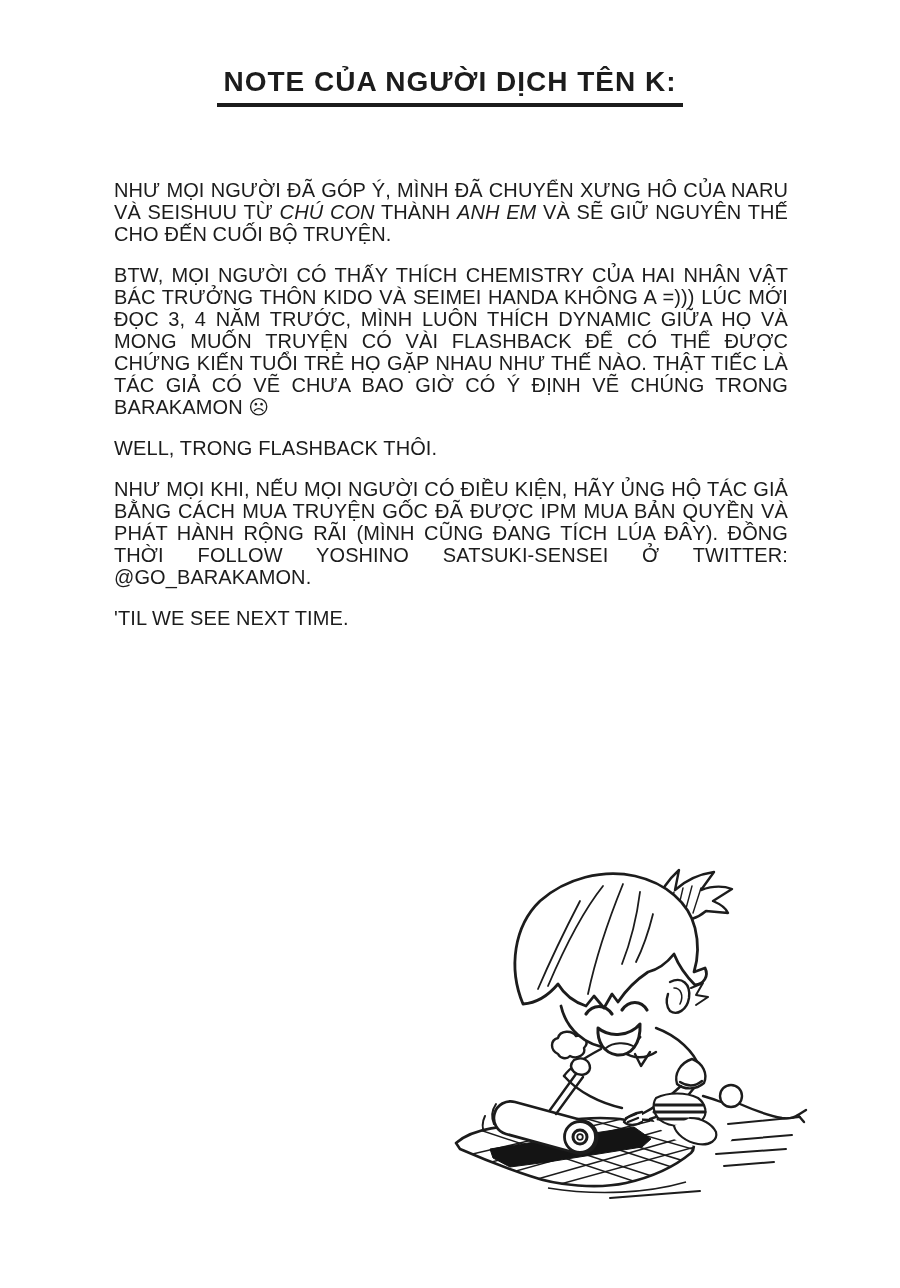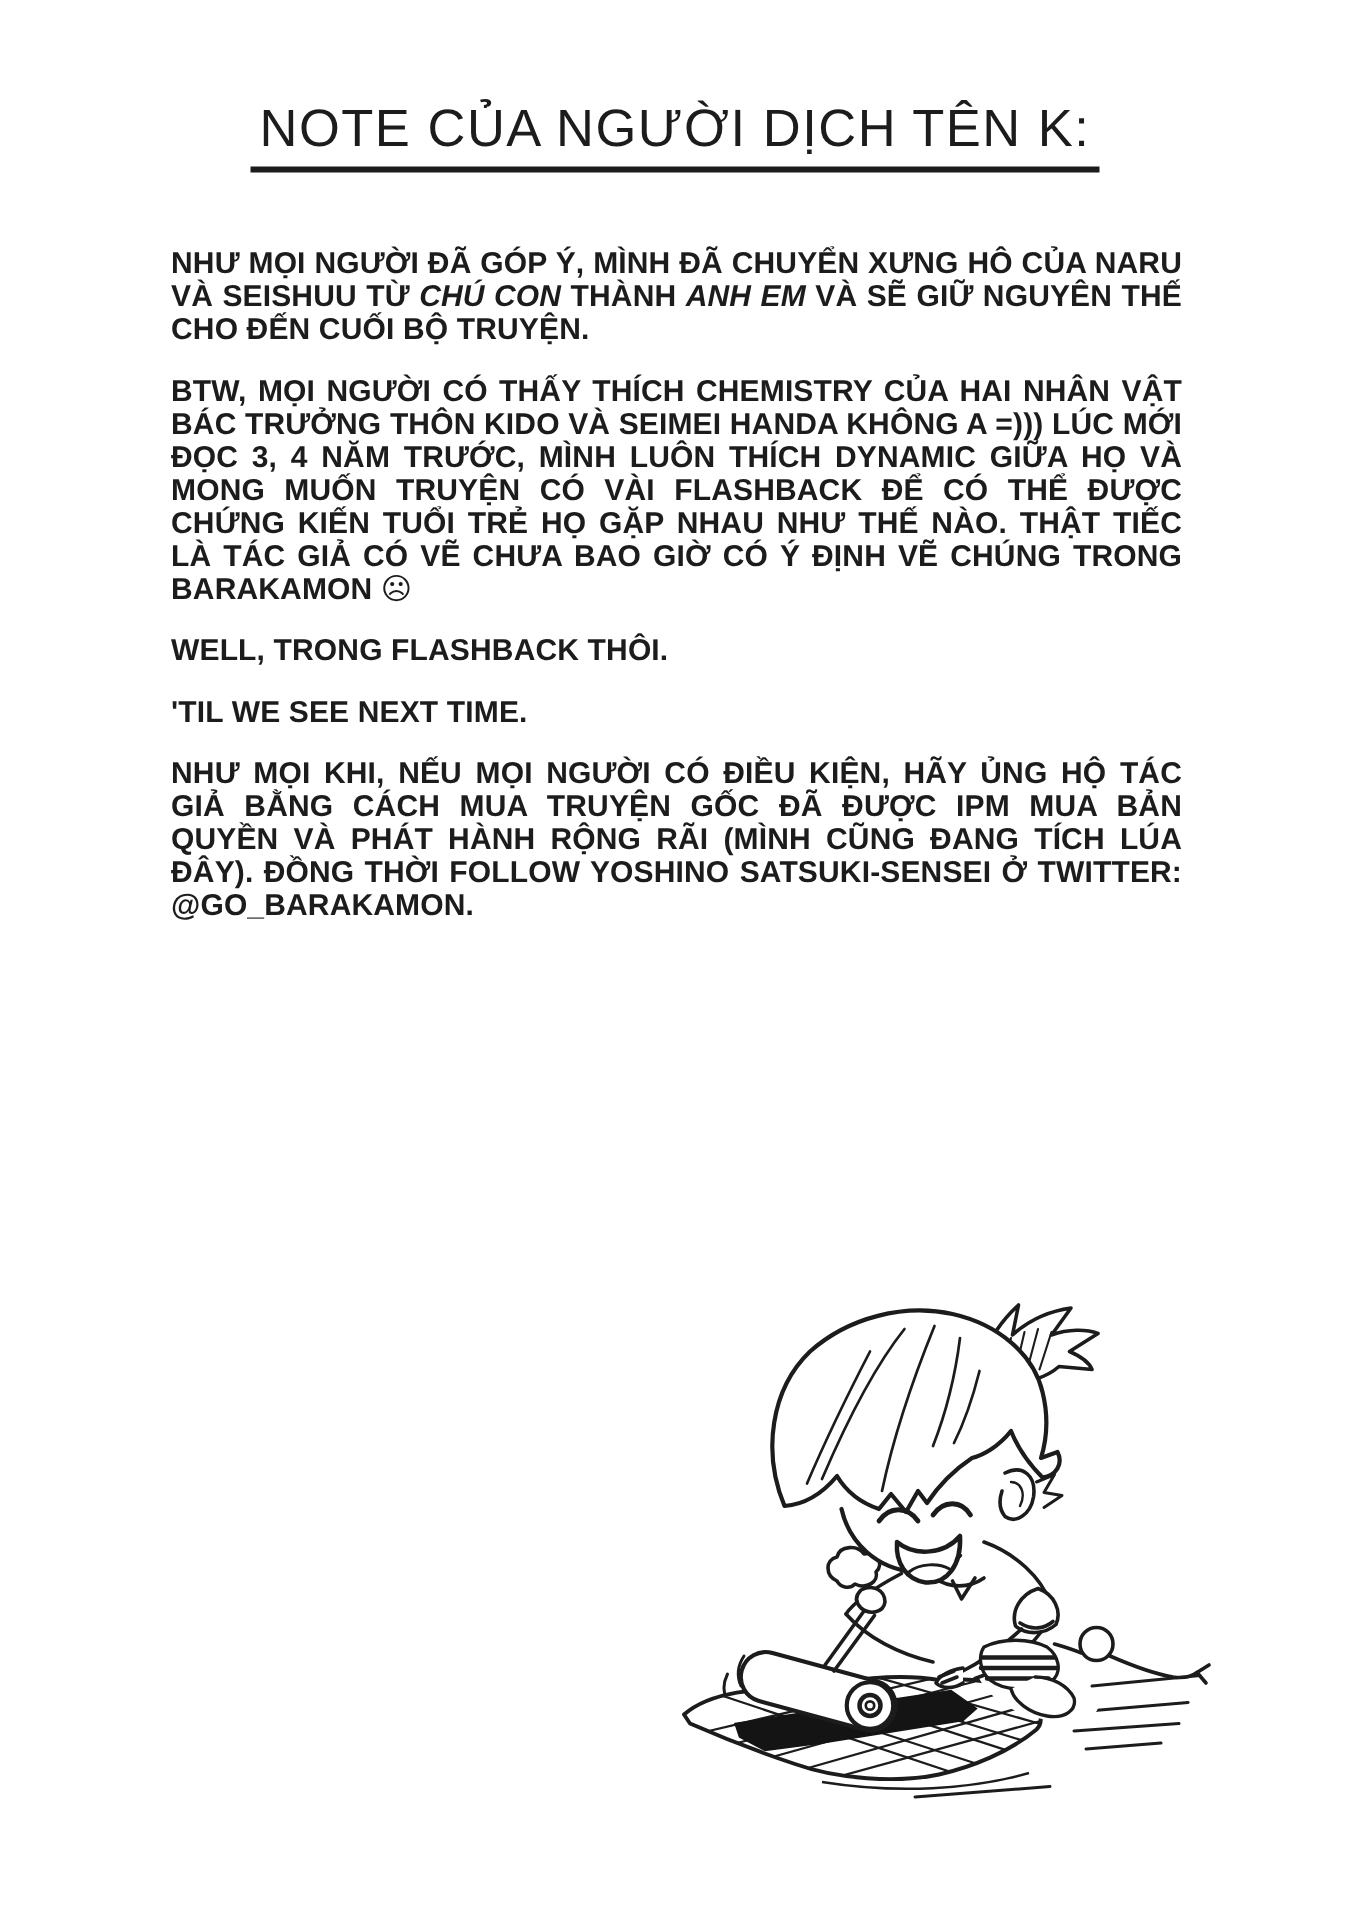--- a/index.html
+++ b/index.html
@@ -17,37 +17,37 @@
   }
   .page{
     position:absolute;inset:0;
   }
   .title-wrap{
     position:absolute;top:66px;left:0;width:100%;
     text-align:center;
   }
   .title{
     display:inline-block;
-    font-size:35px;
-    font-weight:normal;
+    font-size:28px;
+    font-weight:bold;
     letter-spacing:1px;
     color:var(--ink);
     border-bottom:4px solid var(--ink);
     padding:0 6px 5px 6px;
     white-space:nowrap;
   }
   .content{
     position:absolute;
     left:114px;top:165px;width:674px;
   }
   p.para{
-    margin:0 0 19px 0;
+    margin:14px 0 19px 0;
     font-size:20px;
     line-height:22px;
-    font-weight:bold;
+    font-weight:normal;
     text-align:justify;
     letter-spacing:0.1px;
   }
   p.para .em{ font-style:italic; }
   .illustration{
     position:absolute;
     left:398px;top:856px;
     width:420px;height:390px;
   }
   .illustration svg{width:100%;height:100%;display:block;}
@@ -58,22 +58,22 @@
 <div class="page">
 
   <div class="title-wrap">
     <span class="title">NOTE CỦA NGƯỜI DỊCH TÊN K:</span>
   </div>
 
   <div class="content">
       <p class="para"><span>NHƯ MỌI NGƯỜI ĐÃ GÓP Ý, MÌNH ĐÃ CHUYỂN XƯNG HÔ CỦA NARU VÀ SEISHUU TỪ </span><span class="em">CHÚ CON</span><span> THÀNH </span><span class="em">ANH EM</span><span> VÀ SẼ GIỮ NGUYÊN THẾ CHO ĐẾN CUỐI BỘ TRUYỆN.</span></p>
       <p class="para"><span>BTW, MỌI NGƯỜI CÓ THẤY THÍCH CHEMISTRY CỦA HAI NHÂN VẬT BÁC TRƯỞNG THÔN KIDO VÀ SEIMEI HANDA KHÔNG A =))) LÚC MỚI ĐỌC 3, 4 NĂM TRƯỚC, MÌNH LUÔN THÍCH DYNAMIC GIỮA HỌ VÀ MONG MUỐN TRUYỆN CÓ VÀI FLASHBACK ĐỂ CÓ THỂ ĐƯỢC CHỨNG KIẾN TUỔI TRẺ HỌ GẶP NHAU NHƯ THẾ NÀO. THẬT TIẾC LÀ TÁC GIẢ CÓ VẼ CHƯA BAO GIỜ CÓ Ý ĐỊNH VẼ CHÚNG TRONG BARAKAMON ☹</span></p>
       <p class="para"><span>WELL, TRONG FLASHBACK THÔI.</span></p>
+      <p class="para"><span>NHƯ MỌI KHI, NẾU MỌI NGƯỜI CÓ ĐIỀU KIỆN, HÃY ỦNG HỘ TÁC GIẢ BẰNG CÁCH MUA TRUYỆN GỐC ĐÃ ĐƯỢC IPM MUA BẢN QUYỀN VÀ PHÁT HÀNH RỘNG RÃI (MÌNH CŨNG ĐANG TÍCH LÚA ĐÂY). ĐỒNG THỜI FOLLOW YOSHINO SATSUKI-SENSEI Ở TWITTER: @GO_BARAKAMON.</span></p>
       <p class="para"><span>'TIL WE SEE NEXT TIME.</span></p>
-      <p class="para"><span>NHƯ MỌI KHI, NẾU MỌI NGƯỜI CÓ ĐIỀU KIỆN, HÃY ỦNG HỘ TÁC GIẢ BẰNG CÁCH MUA TRUYỆN GỐC ĐÃ ĐƯỢC IPM MUA BẢN QUYỀN VÀ PHÁT HÀNH RỘNG RÃI (MÌNH CŨNG ĐANG TÍCH LÚA ĐÂY). ĐỒNG THỜI FOLLOW YOSHINO SATSUKI-SENSEI Ở TWITTER: @GO_BARAKAMON.</span></p>
     </div>
 
   <div class="illustration">
     <svg viewBox="0 0 420 390" xmlns="http://www.w3.org/2000/svg">
       <defs>
         <clipPath id="matClip">
           <path d="M 58 287 C 75 272 110 268 132 272 C 165 262 205 260 228 264 C 252 262 272 266 283 274 C 295 281 299 291 293 297 C 275 312 250 322 228 327 C 200 333 160 330 132 320 C 108 312 78 300 62 293 Z"></path>
         </clipPath>
       </defs>
 

